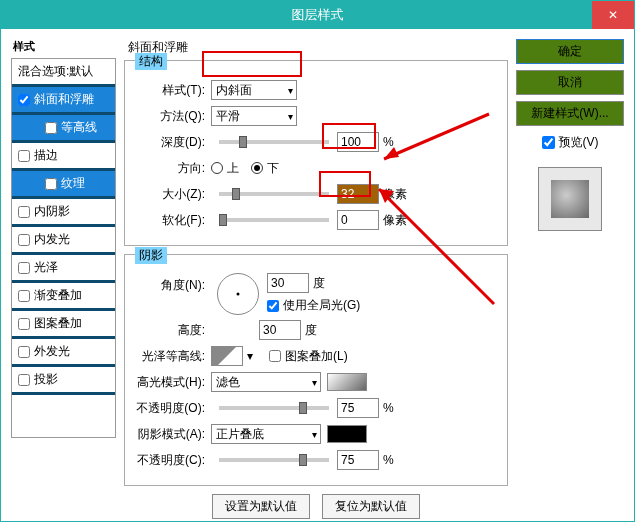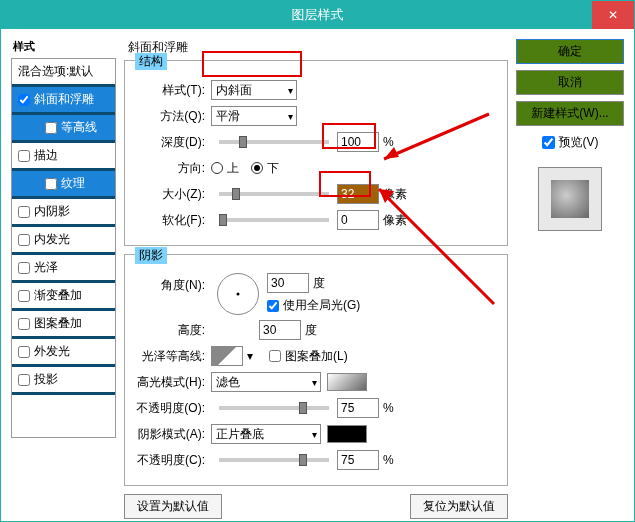--- a/index.html
+++ b/index.html
@@ -33,21 +33,21 @@
 .radio-dot { width: 12px; height: 12px; border: 1px solid #333; border-radius: 50%; display: inline-flex; align-items: center; justify-content: center; }
 .radio-dot.checked::after { content: ""; width: 6px; height: 6px; background: #000; border-radius: 50%; }
 .angle-picker { width: 42px; height: 42px; border: 1px solid #888; border-radius: 50%; position: relative; margin-left: 6px; }
 .angle-picker::after { content: ""; position: absolute; width: 3px; height: 3px; background: #000; border-radius: 50%; left: 50%; top: 50%; transform: translate(-50%,-50%); }
 .cb { display: flex; align-items: center; gap: 4px; }
 .cb input { width: 12px; height: 12px; }
 .swatch { width: 40px; height: 18px; border: 1px solid #888; display: inline-block; }
 .swatch.grad { background: linear-gradient(135deg,#fff,#666); }
 .swatch.black { background: #000; }
 .contour { width: 32px; height: 20px; border: 1px solid #888; background: linear-gradient(135deg,#888 49%,#fff 51%); display: inline-block; }
-.btn-row { display: flex; gap: 12px; justify-content: space-between; margin-top: 4px; }
+.btn-row { display: flex; gap: 12px; justify-content: center; margin-top: 4px; }
 .btn { border: 1px solid #888; padding: 3px 12px; background: #f5f5f5; cursor: pointer; }
 .right-col { width: 108px; display: flex; flex-direction: column; gap: 6px; align-items: stretch; }
 .r-btn { border: 1px solid #888; padding: 3px 0; text-align: center; cursor: pointer; background: #4d7c0f; }
 .preview-cb { display: flex; align-items: center; gap: 4px; justify-content: center; margin-top: 2px; }
 .preview-box { width: 64px; height: 64px; border: 1px solid #888; background: #e8e8e8; margin: 10px auto 0 auto; display: flex; align-items: center; justify-content: center; }
 .preview-inner { width: 38px; height: 38px; background: radial-gradient(circle at 40% 40%, #ccc, #666); }
 .redbox { border: 2px solid #e00000; position: absolute; pointer-events: none; }
 .arrow { position: absolute; pointer-events: none; }
 </style>
 </head>

